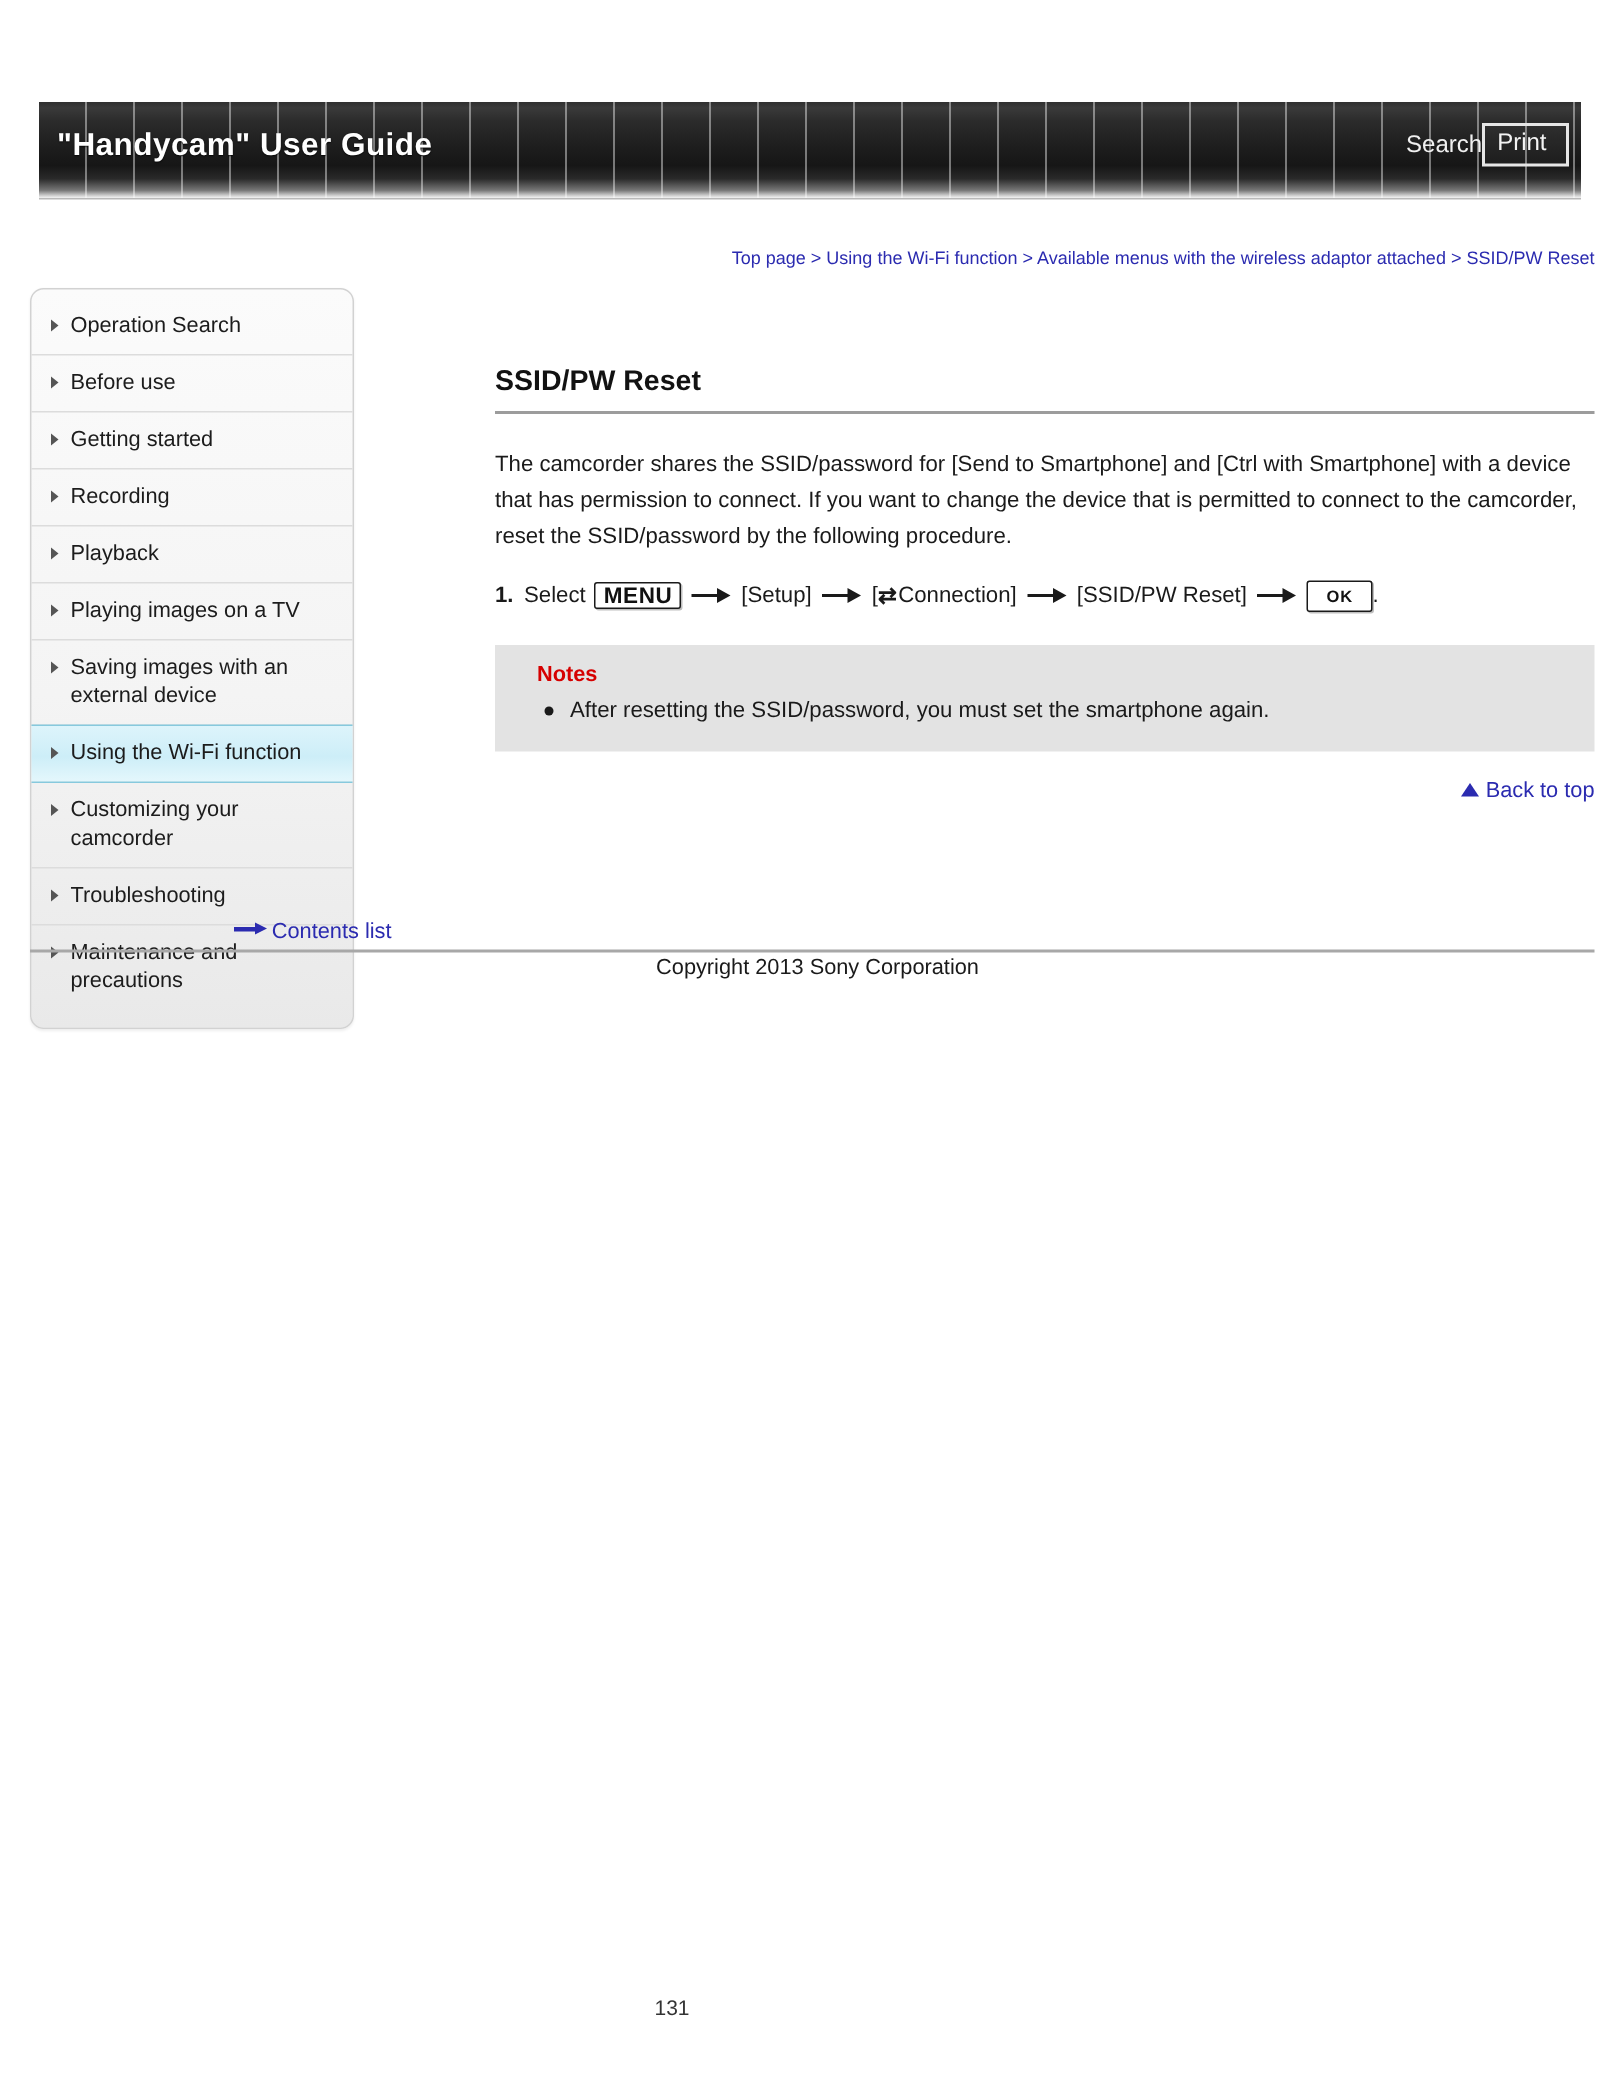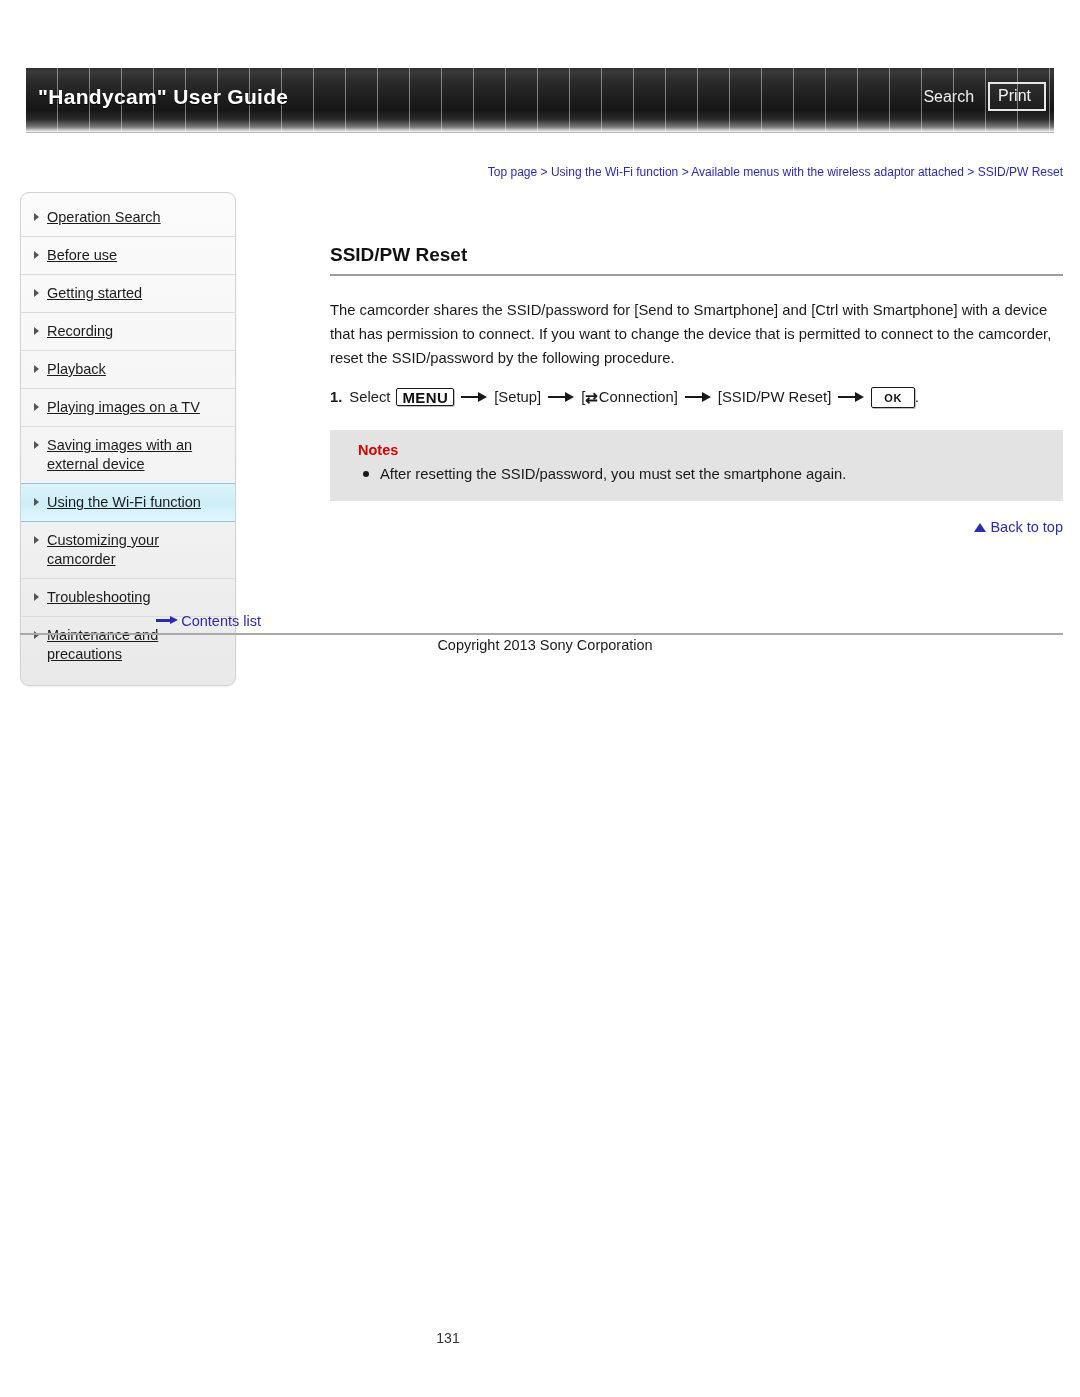--- a/index.html
+++ b/index.html
@@ -73,21 +73,20 @@
     letter-spacing: 0.3px;
     z-index: 3;
     text-shadow: 0 1px 1px rgba(0,0,0,0.8);
   }
   .header-tools {
     position: absolute;
     right: 8px;
     top: 14px;
     display: flex;
     align-items: center;
-    gap: 14px;
     z-index: 3;
   }
   .header-search {
     color: #f0f0f0;
     font-size: 16px;
     cursor: pointer;
   }
   .header-print {
     color: #f4f4f4;
     font-size: 16px;
@@ -114,21 +113,20 @@
   .sidebar {
     position: absolute;
     left: 20px;
     top: 192px;
     width: 216px;
     background: linear-gradient(to bottom, #fbfbfb 0%, #f4f4f4 55%, #e9e9e9 100%);
     border: 1px solid #d2d2d2;
     border-radius: 9px;
     padding: 6px 0 12px 0;
     box-shadow: 0 1px 2px rgba(0,0,0,0.07);
-    text-decoration: underline;
   }
   .side-item {
     position: relative;
     padding: 9px 10px 9px 26px;
     font-size: 14.5px;
     color: #1c1c1c;
     line-height: 19px;
     border-bottom: 1px solid #dcdcdc;
     cursor: pointer;
   }

